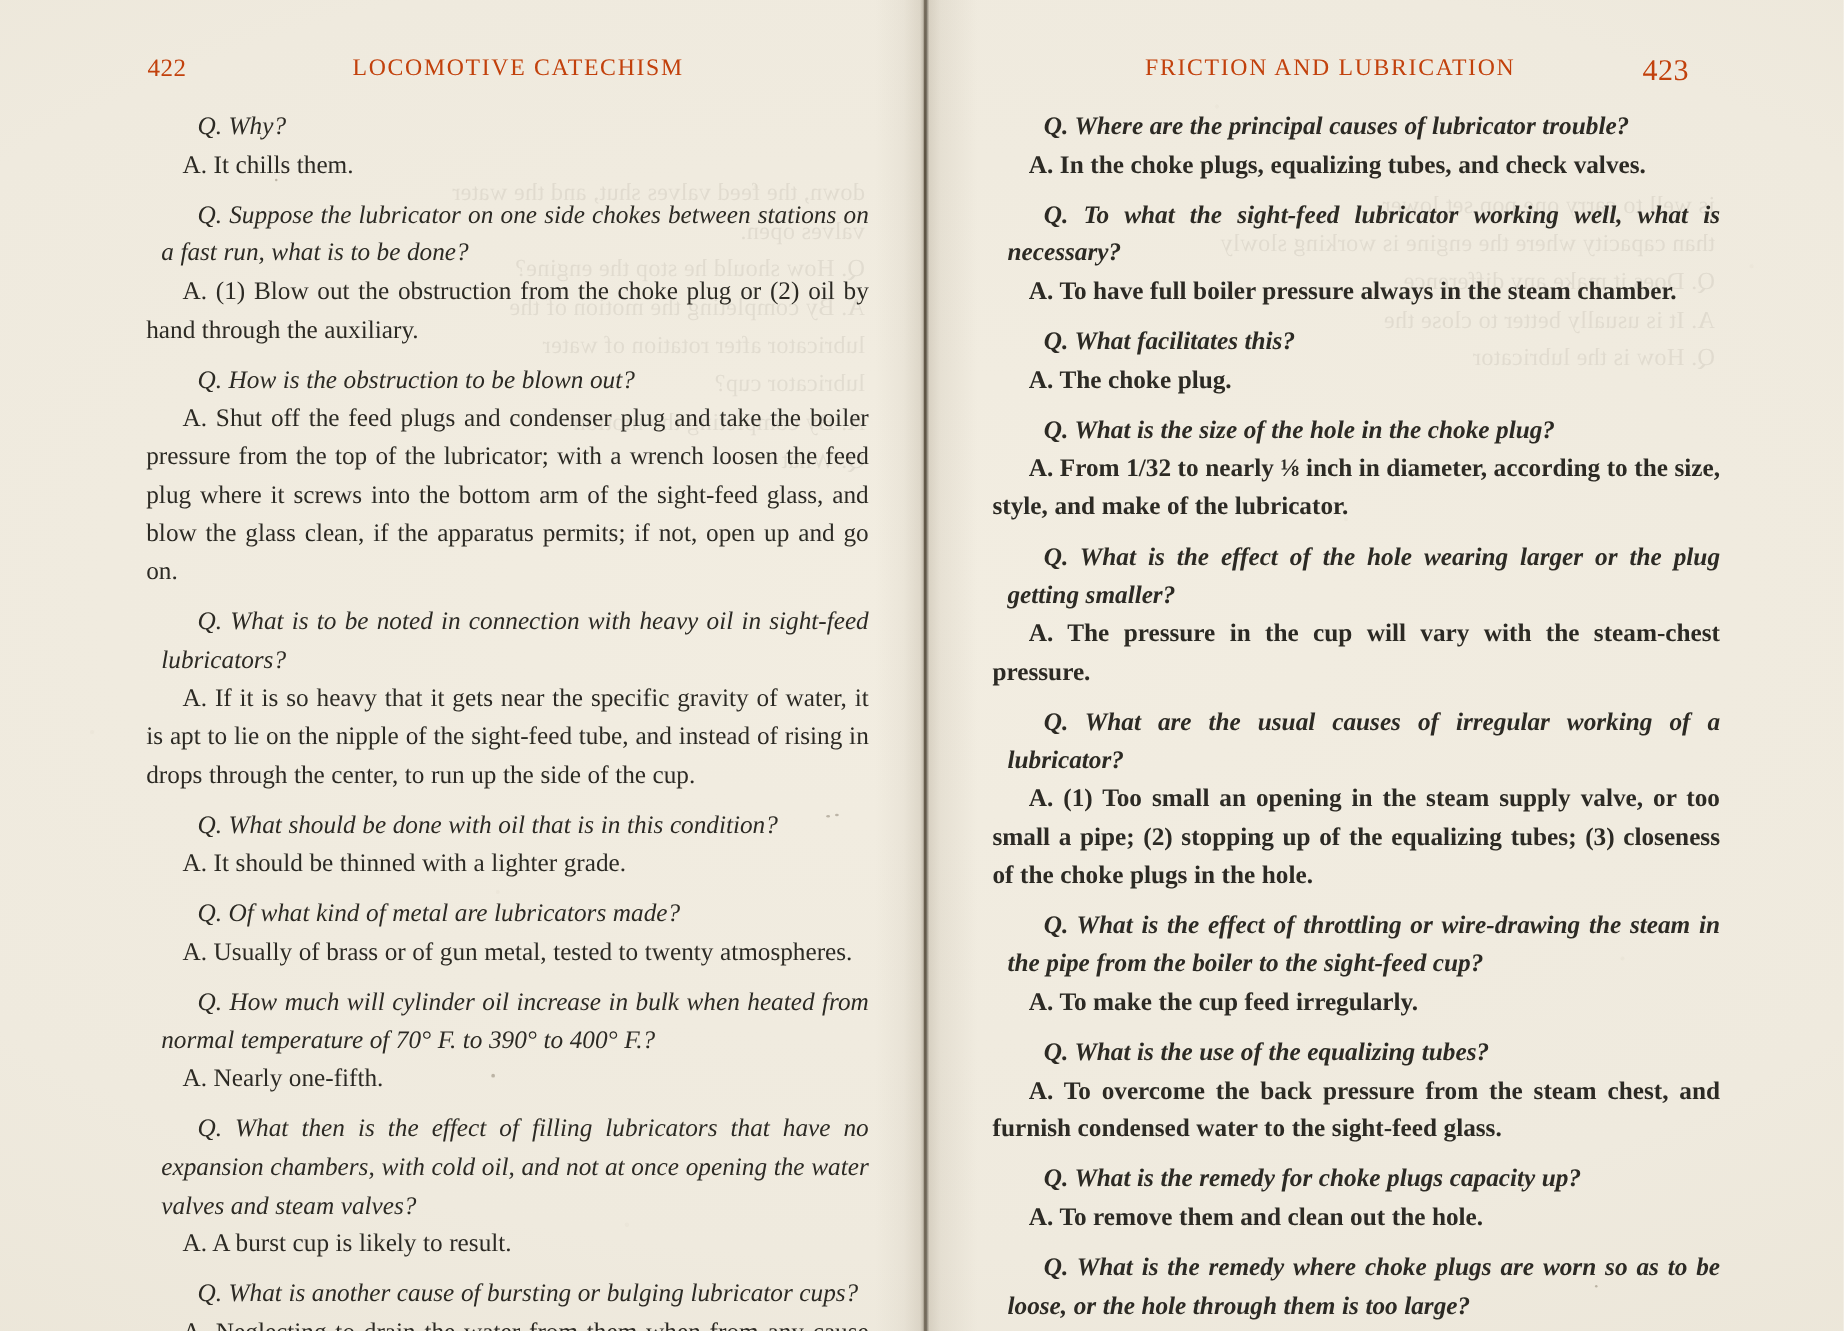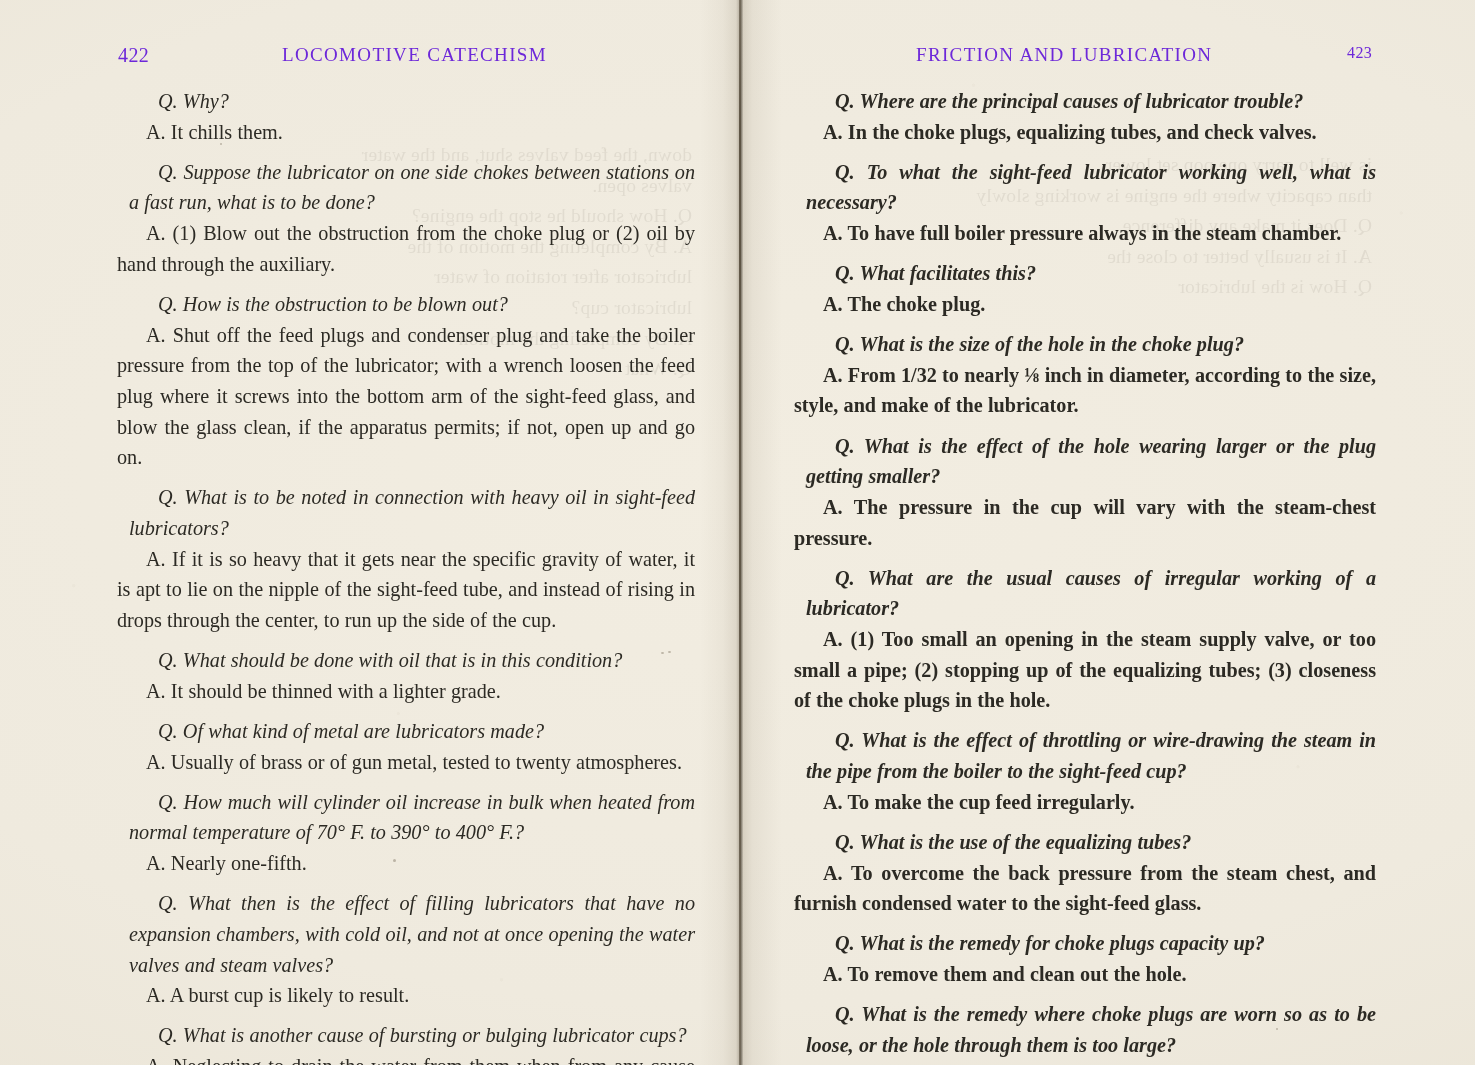--- a/index.html
+++ b/index.html
@@ -94,26 +94,26 @@
   .bleed.right { left: 812px; top: 150px; width: 560px; }
 
   
   .head {
     position: absolute;
     top: 44px;
     height: 26px;
     font-size: 19px;
     letter-spacing: 1.35px;
     white-space: nowrap;
-    color: #6d28d9;
+    color: #c2410c;
   }
   .head-left-folio  { left: 118px; letter-spacing: .4px; font-size: 20px; }
   .head-left-title  { left: 282px; }
   .head-right-title { left: 916px; }
-  .head-right-folio { left: 1347px; letter-spacing: .4px; font-size: 16px; }
+  .head-right-folio { left: 1314px; letter-spacing: .4px; font-size: 24px; }
 
   
   .col {
     position: absolute;
     top: 86px;
   }
   .col-left  { left: 117px; width: 578px; }
   .col-right { left: 794px; width: 582px; font-weight: bold; }
 
   .para {

